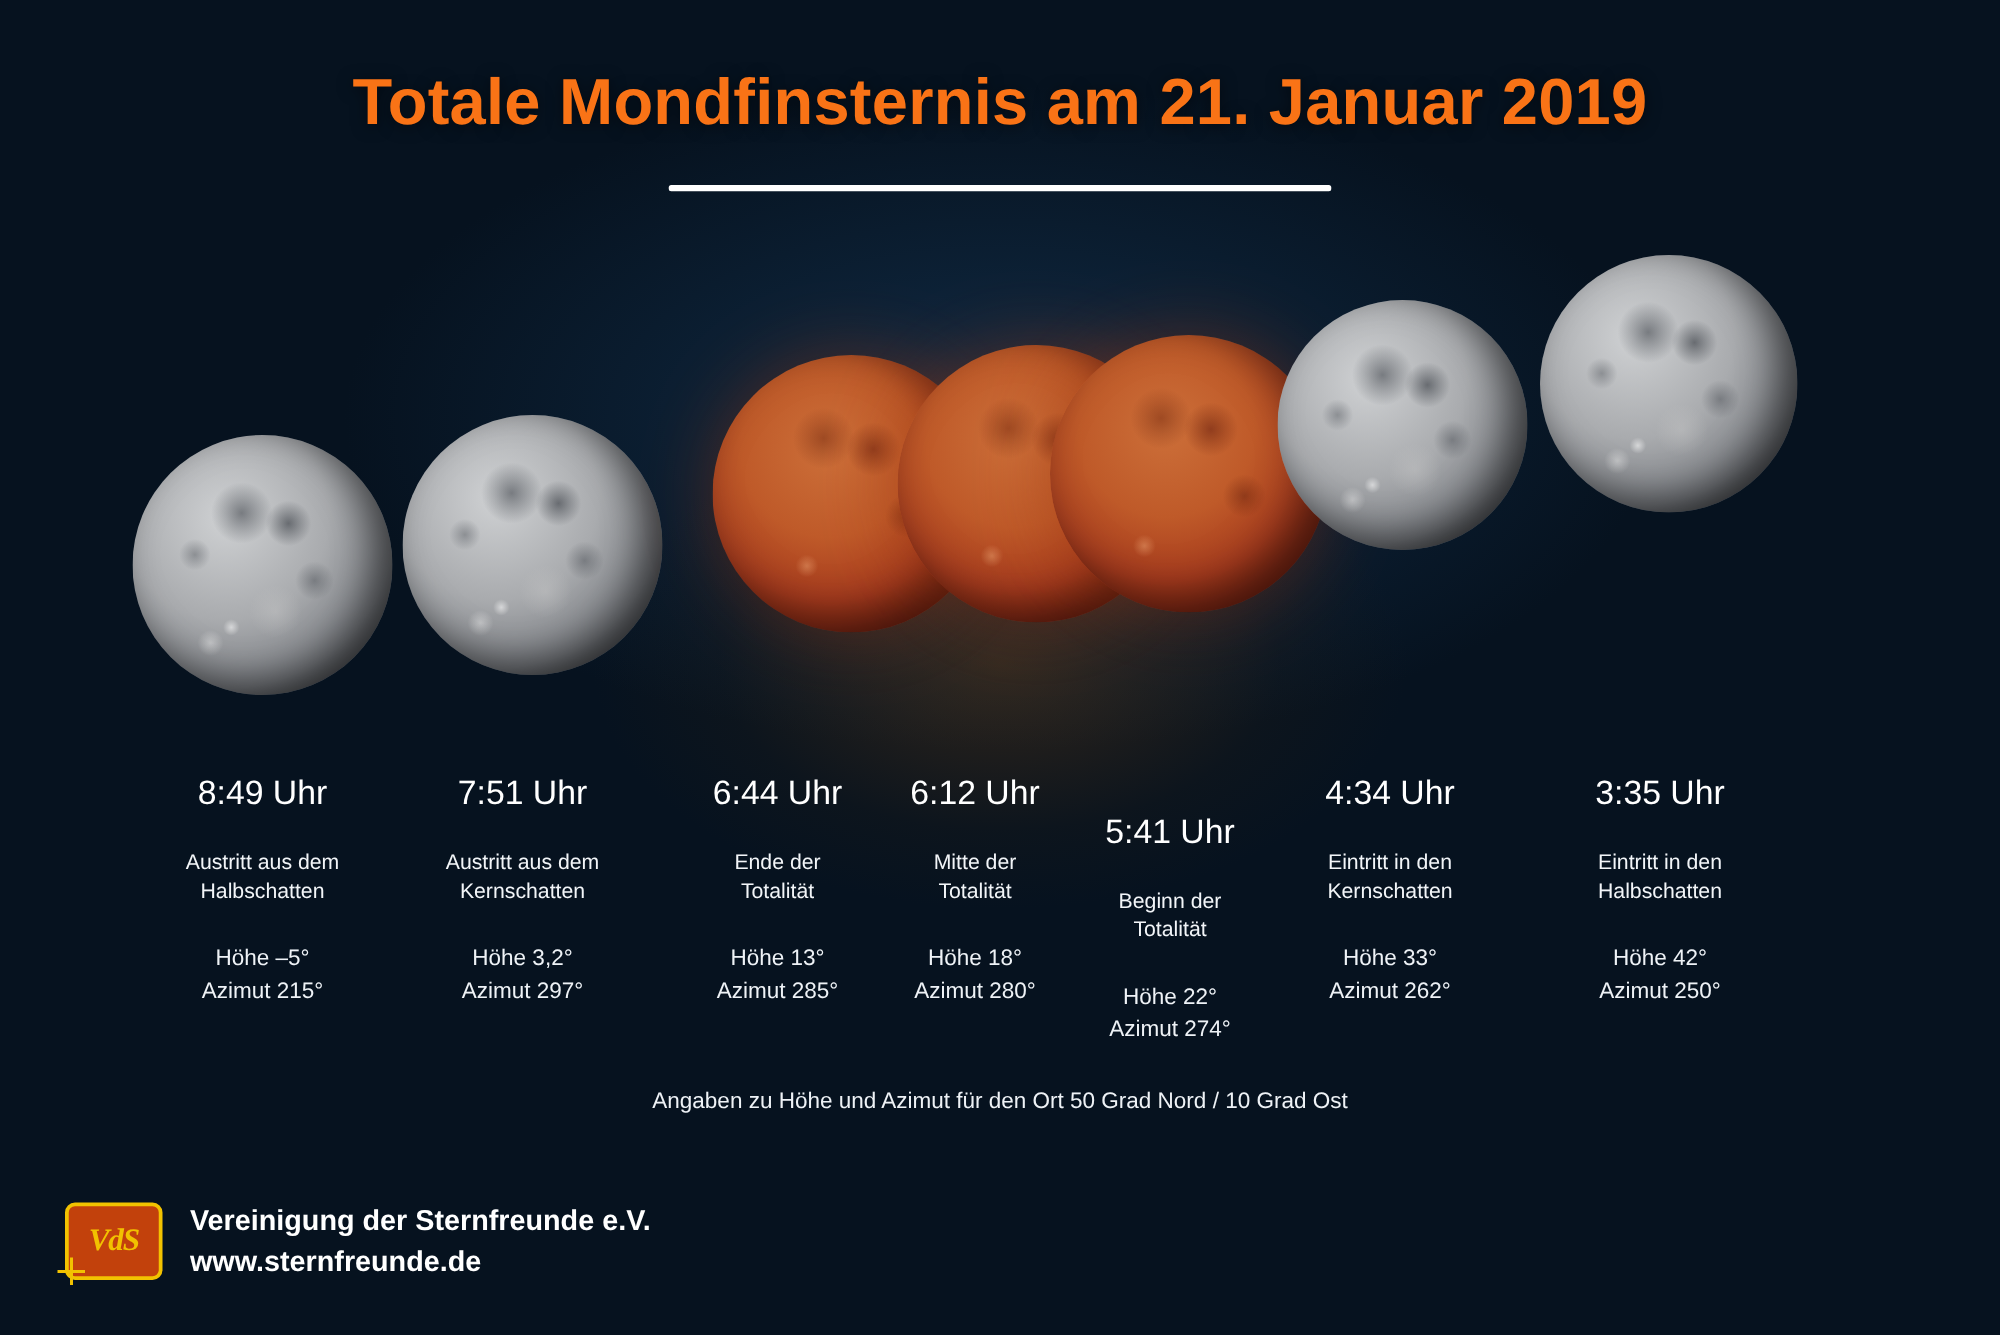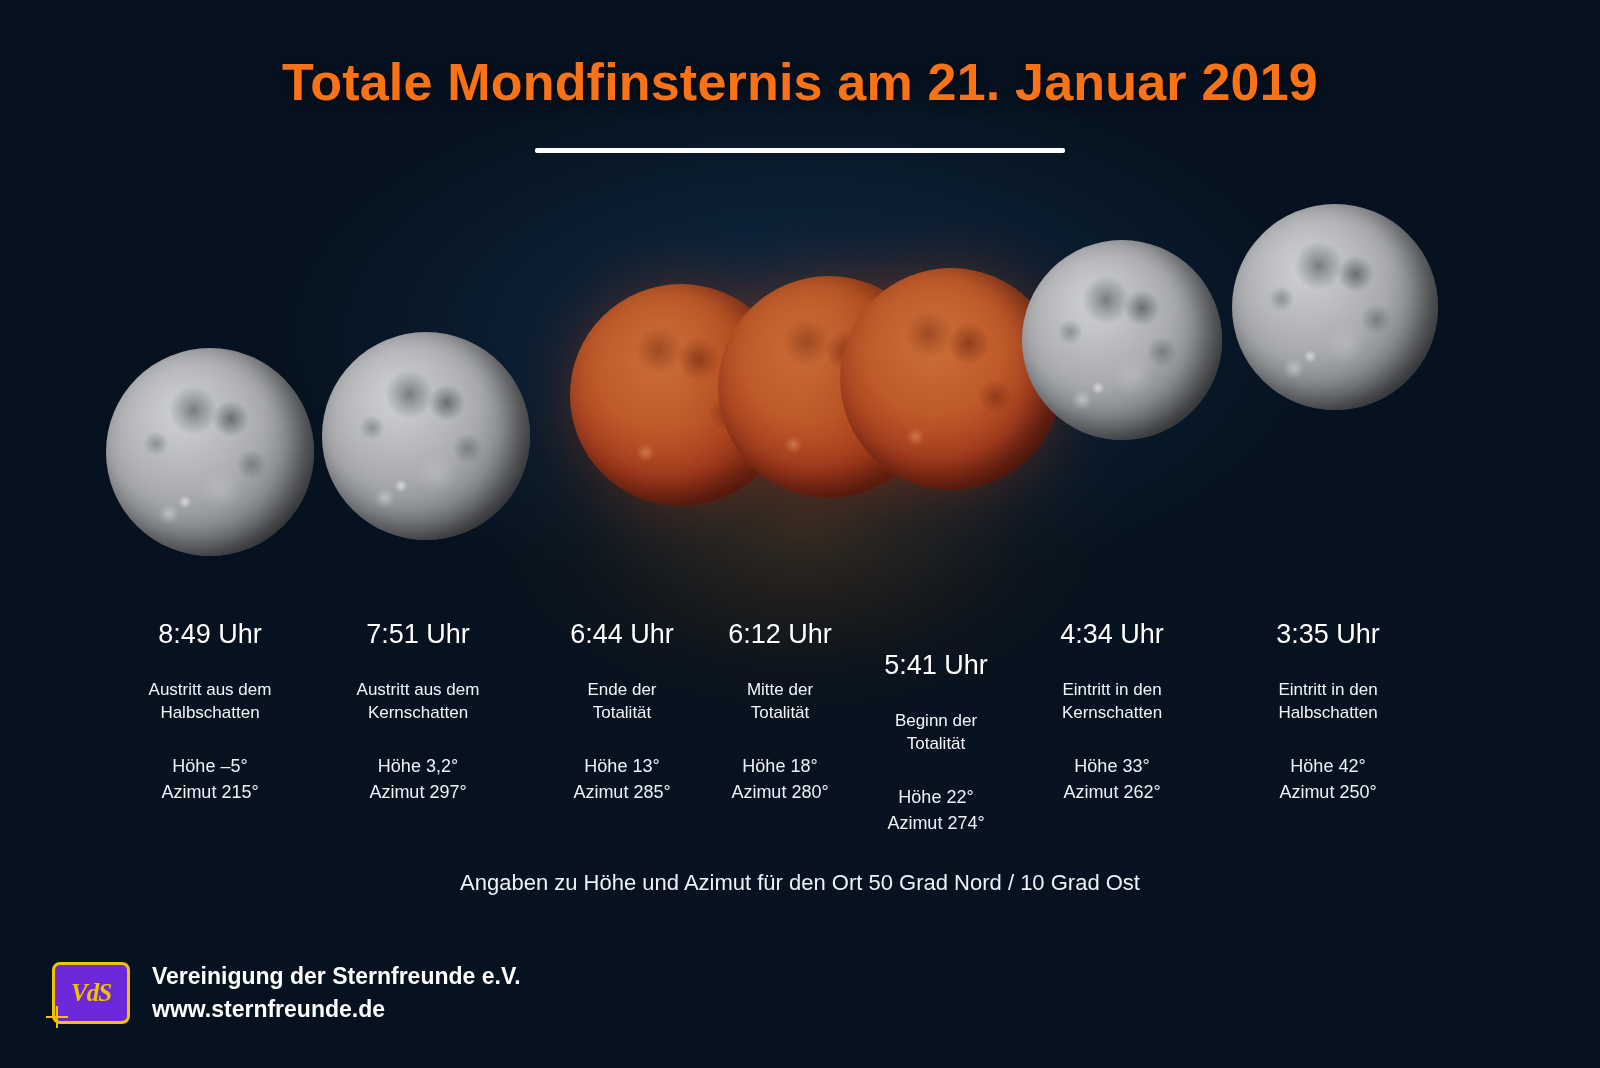--- a/index.html
+++ b/index.html
@@ -140,39 +140,39 @@
     line-height: 1.45;
     color: #eef2f6;
   }
 
   .footnote {
     position: absolute;
     top: 870px;
     left: 0;
     width: 1600px;
     text-align: center;
-    font-size: 22px;
+    font-size: 18px;
     color: #eef2f6;
   }
 
   
   .footer {
     position: absolute;
     left: 52px;
     top: 960px;
     display: flex;
     align-items: center;
     gap: 22px;
   }
   .logo {
     width: 72px;
     height: 56px;
     border: 3px solid #f2c200;
     border-radius: 8px;
-    background: #6d28d9;
+    background: #c2410c;
     position: relative;
     display: flex;
     align-items: center;
     justify-content: center;
   }
   .logo .vds {
     font-family: "Liberation Serif", serif;
     font-style: italic;
     font-weight: bold;
     font-size: 25px;

